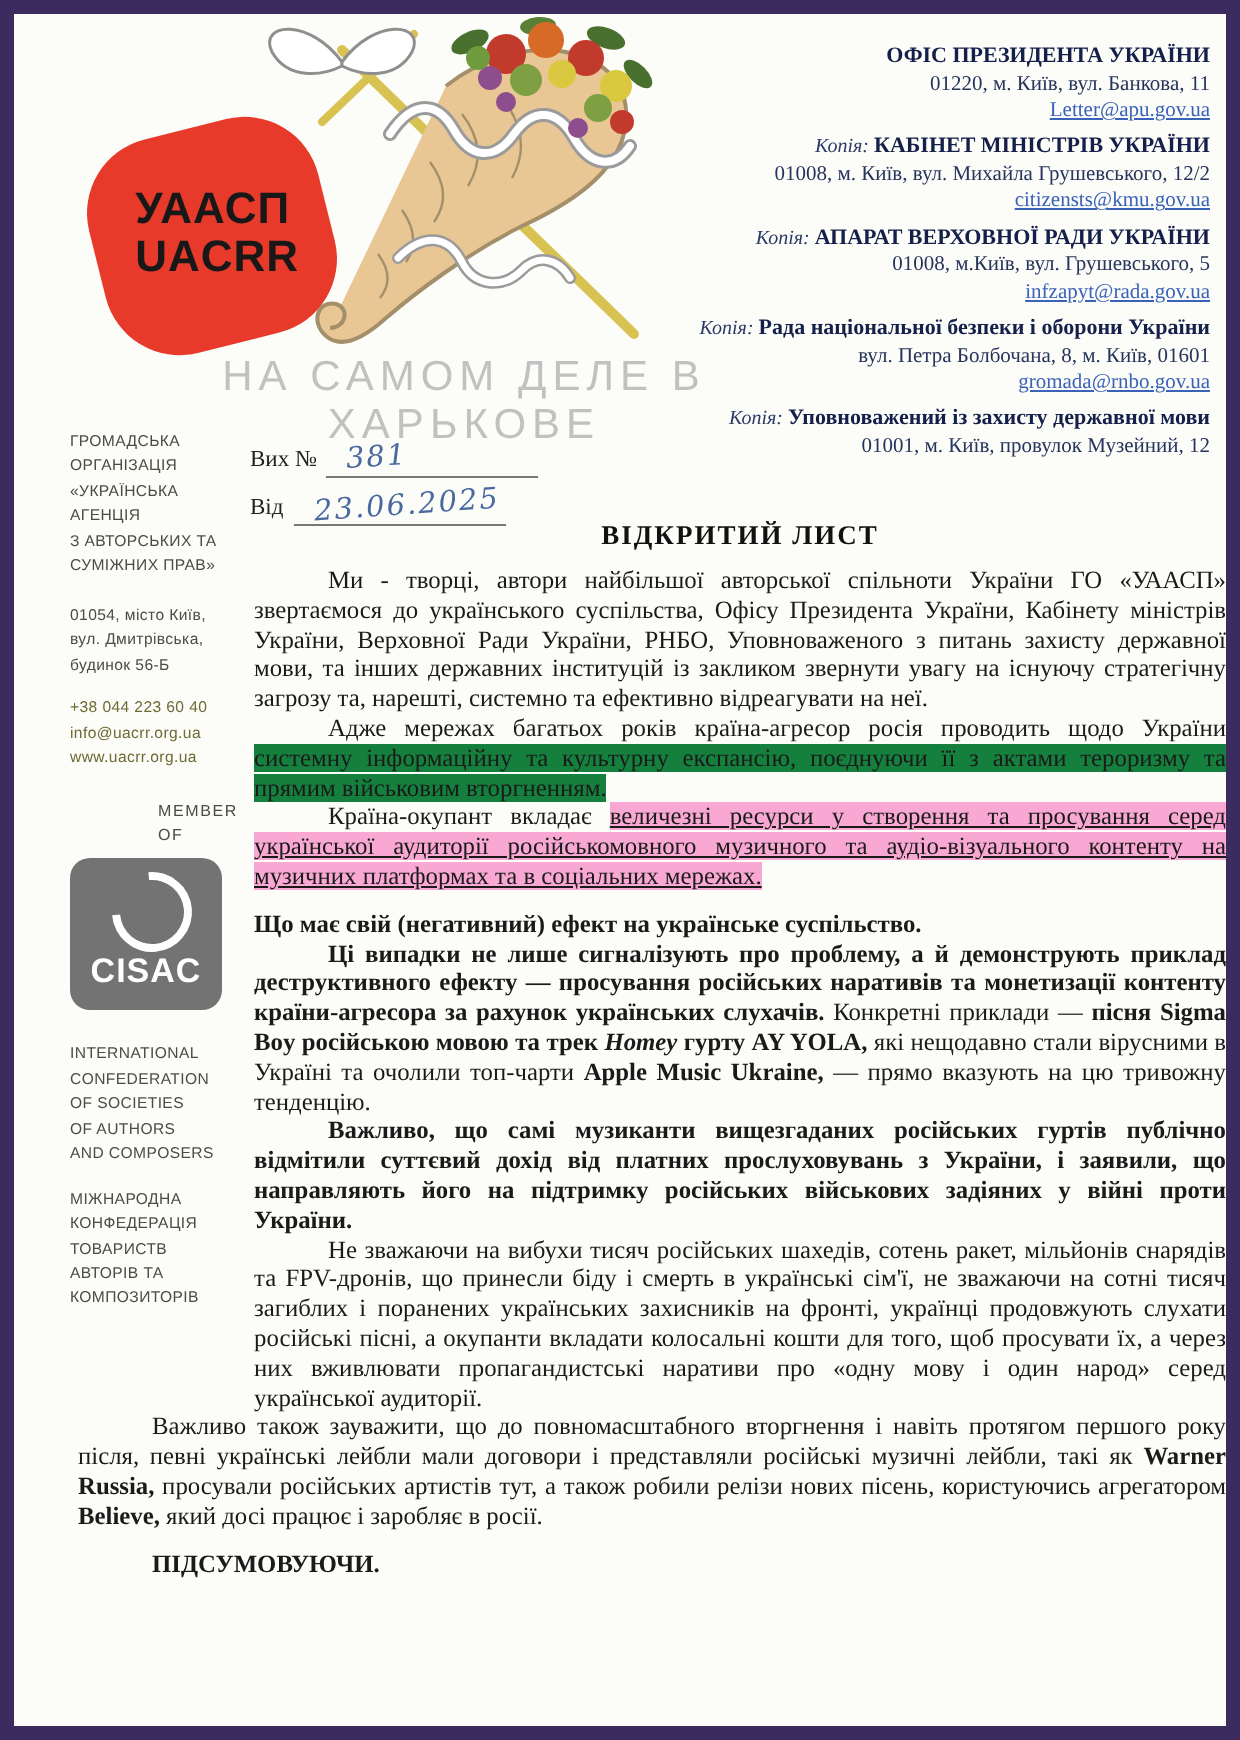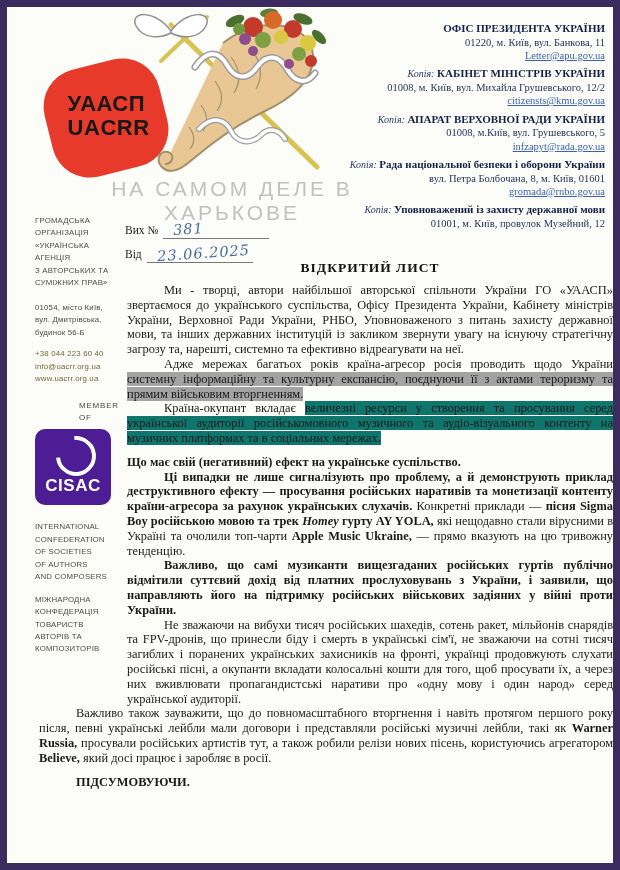--- a/index.html
+++ b/index.html
@@ -68,21 +68,21 @@
   .sidebar{
     position:absolute;left:28px;top:208px;width:96px;z-index:5;
     font-family:"Liberation Sans",sans-serif;font-size:7.8px;line-height:1.6;
     color:#4c4c42;letter-spacing:.2px;
   }
   .sb-org{margin-bottom:12px;}
   .sb-addr{margin-bottom:9px;}
   .sb-contact{margin-bottom:14px;color:#6e6a35;}
   .sb-member{font-size:8px;letter-spacing:.8px;color:#4c4c42;margin-bottom:4px;padding-left:44px;}
   .cisac{
-    width:76px;height:76px;background:#4c1d95;border-radius:10px;
+    width:76px;height:76px;background:#737373;border-radius:10px;
     position:relative;margin-bottom:16px;
   }
   .cisac-ring{
     position:absolute;top:7px;left:21px;width:32px;height:32px;
     border:4px solid #fff;border-left-color:transparent;border-radius:50%;
     transform:rotate(40deg);
   }
   .cisac-text{
     position:absolute;bottom:6px;left:0;right:0;text-align:center;color:#fff;
     font-weight:bold;font-size:17px;letter-spacing:.5px;
@@ -180,22 +180,22 @@
     </div>
     <div class="ref-row">
       <span>Від</span><span class="uline"><span class="hand">23.06.2025</span></span>
     </div>
   </div>
 
   <div class="title">ВІДКРИТИЙ ЛИСТ</div>
 
   <div class="body-col" id="letterBody">
       <p class="para indent"><span>Ми - творці, автори найбільшої авторської спільноти України ГО «УААСП» звертаємося до українського суспільства, Офісу Президента України, Кабінету міністрів України, Верховної Ради України, РНБО, Уповноваженого з питань захисту державної мови, та інших державних інституцій із закликом звернути увагу на існуючу стратегічну загрозу та, нарешті, системно та ефективно відреагувати на неї.</span></p>
-      <p class="para indent"><span>Адже мережах багатьох років країна-агресор росія проводить щодо України </span><span class="hl" style="background: #a3a3a3;">системну інформаційну та культурну експансію, поєднуючи її з актами тероризму та прямим військовим вторгненням.</span></p>
-      <p class="para indent"><span>Країна-окупант вкладає </span><span class="hl" style="background: #0f766e;">величезні ресурси у створення та просування серед української аудиторії російськомовного музичного та аудіо-візуального контенту на музичних платформах та в соціальних мережах.</span></p>
+      <p class="para indent"><span>Адже мережах багатьох років країна-агресор росія проводить щодо України </span><span class="hl" style="background: #15803d;">системну інформаційну та культурну експансію, поєднуючи її з актами тероризму та прямим військовим вторгненням.</span></p>
+      <p class="para indent"><span>Країна-окупант вкладає </span><span class="hl" style="background: #f9a8d4; text-decoration: underline;">величезні ресурси у створення та просування серед української аудиторії російськомовного музичного та аудіо-візуального контенту на музичних платформах та в соціальних мережах.</span></p>
       <p class="para gap"><span style="font-weight: bold;">Що має свій (негативний) ефект на українське суспільство.</span></p>
       <p class="para indent"><span style="font-weight: bold;">Ці випадки не лише сигналізують про проблему, а й демонструють приклад деструктивного ефекту — просування російських наративів та монетизації контенту країни-агресора за рахунок українських слухачів.</span><span> Конкретні приклади — </span><span style="font-weight: bold;">пісня Sigma Boy російською мовою та трек </span><span style="font-weight: bold; font-style: italic;">Homey</span><span style="font-weight: bold;"> гурту AY YOLA,</span><span> які нещодавно стали вірусними в Україні та очолили топ-чарти </span><span style="font-weight: bold;">Apple Music Ukraine,</span><span> — прямо вказують на цю тривожну тенденцію.</span></p>
       <p class="para indent"><span style="font-weight: bold;">Важливо, що самі музиканти вищезгаданих російських гуртів публічно відмітили суттєвий дохід від платних прослуховувань з України, і заявили, що направляють його на підтримку російських військових задіяних у війні проти України.</span></p>
       <p class="para indent"><span>Не зважаючи на вибухи тисяч російських шахедів, сотень ракет, мільйонів снарядів та FPV-дронів, що принесли біду і смерть в українські сім'ї, не зважаючи на сотні тисяч загиблих і поранених українських захисників на фронті, українці продовжують слухати російські пісні, а окупанти вкладати колосальні кошти для того, щоб просувати їх, а через них вживлювати пропагандистські наративи про «одну мову і один народ» серед української аудиторії.</span></p>
       <p class="para indent wide"><span>Важливо також зауважити, що до повномасштабного вторгнення і навіть протягом першого року після, певні українські лейбли мали договори і представляли російські музичні лейбли, такі як </span><span style="font-weight: bold;">Warner Russia,</span><span> просували російських артистів тут, а також робили релізи нових пісень, користуючись агрегатором </span><span style="font-weight: bold;">Believe,</span><span> який досі працює і заробляє в росії.</span></p>
       <p class="para indent wide gap"><span style="font-weight: bold;">ПІДСУМОВУЮЧИ.</span></p>
     </div>
 
   <div class="sidebar">
     <div class="sb-org">ГРОМАДСЬКА<br>ОРГАНІЗАЦІЯ<br>«УКРАЇНСЬКА<br>АГЕНЦІЯ<br>З АВТОРСЬКИХ ТА<br>СУМІЖНИХ ПРАВ»</div>

